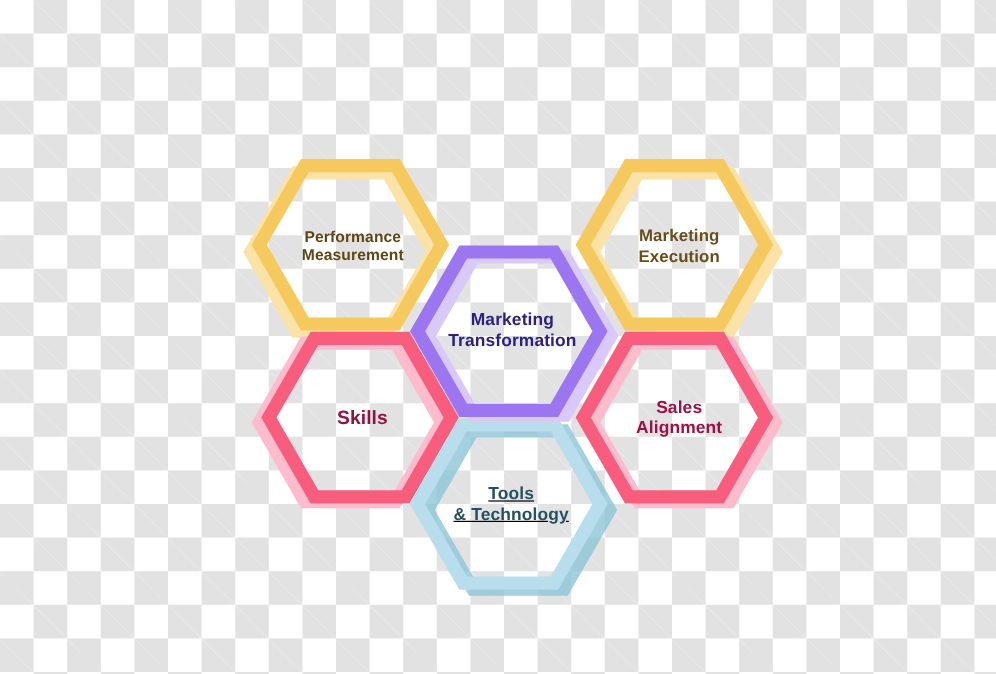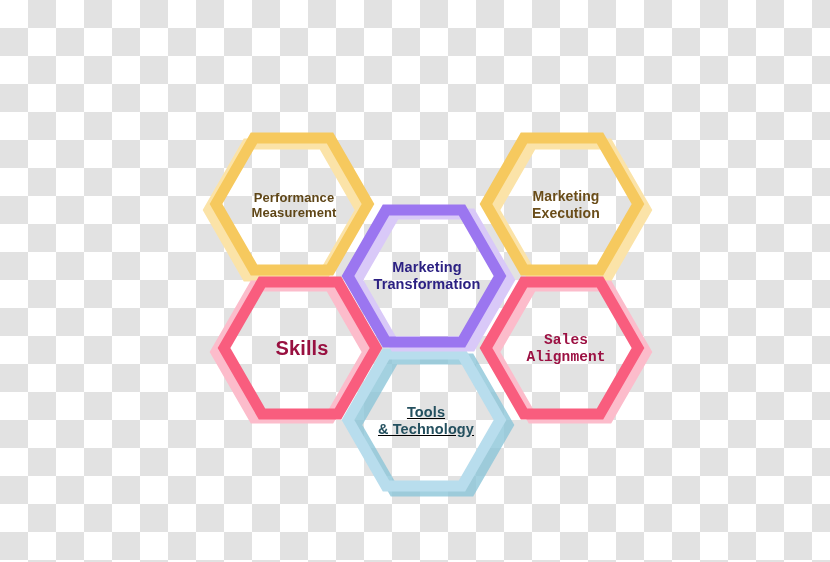--- a/index.html
+++ b/index.html
@@ -105,30 +105,30 @@
     color: #2c2183;
     transform: translate(3px, 0px);
   }
 
   
   #hex-skills {
     left: 224px;  top: 278px;
     width: 152px; height: 140px;
   }
   #hex-skills .hex-label {
-    font-size: 20px;
+    font-size: 16px;
     font-weight: bold;
     color: #981040;
     transform: translate(2px, 1px);
   }
 
   
   #hex-sales {
     left: 486px;  top: 278px;
-    width: 152px; height: 140px; font-family: Liberation Mono, monospace;
+    width: 152px; height: 140px;
   }
   #hex-sales .hex-label {
     font-size: 14.5px;
     font-weight: bold;
     color: #9c1143;
     transform: translate(4px, 1px);
   }
 
   
   #hex-tools {

